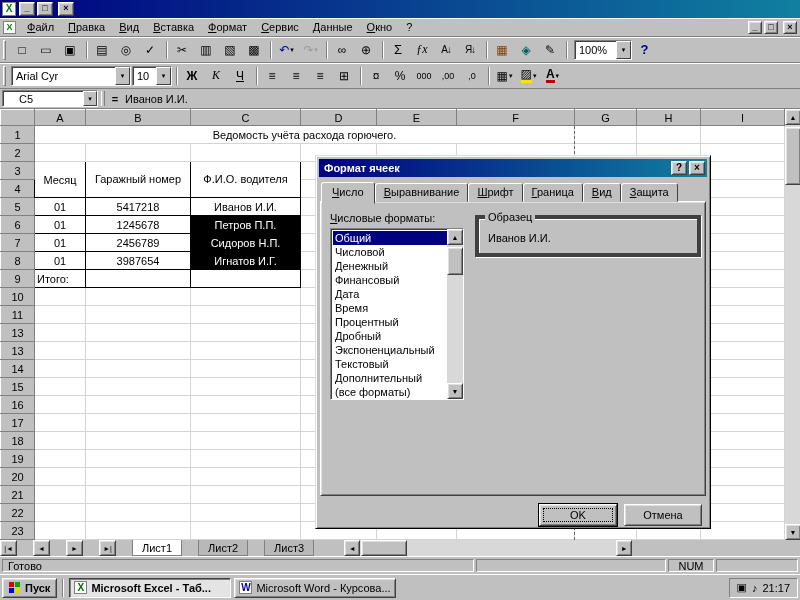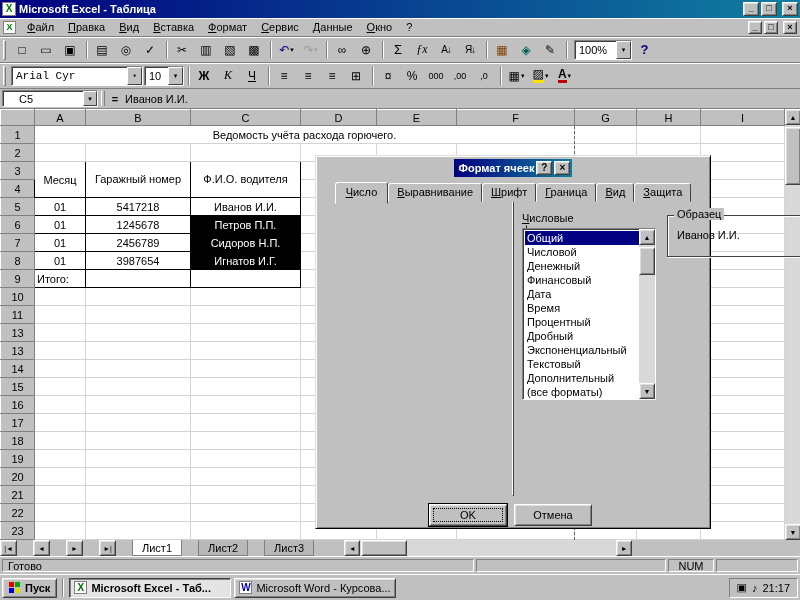--- a/index.html
+++ b/index.html
@@ -39,21 +39,21 @@
   [data-name="chart-icon"] { color:#804000; }
   [data-name="map-icon"] { color:#006060; }
   [data-name="bold-icon"] { font-weight:bold; }
   [data-name="italic-icon"] { font-style:italic; font-family:"Liberation Serif",serif; }
   [data-name="underline-icon"] { text-decoration:underline; }
   [data-name="comma-icon"],[data-name="increase-decimal-icon"],[data-name="decrease-decimal-icon"] { font-size:9px; }
   [data-name="fill-color-icon"] { border-bottom:3px solid #ffe000; line-height:11px; }
   [data-name="font-color-icon"] { border-bottom:3px solid #c00000; font-weight:bold; line-height:11px; }
   .combo { height:20px; background:#fff; border:1px solid; border-color:#808080 #fff #fff #808080; box-shadow:inset 1px 1px 0 #404040; display:flex; align-items:center; padding-left:4px; flex:none; }
   .combo .combo-arrow { margin-left:auto; width:15px; height:100%; background:#c0c0c0; border:1px solid; border-color:#fff #404040 #404040 #fff; display:flex; align-items:center; justify-content:center; font-size:7px; }
-  .combo.font { width:132px;font-family:Liberation Mono, monospace; } .combo.size { width:40px; } .combo.zoom { width:58px; margin-left:3px; }
+  .combo.font { width:120px; } .combo.size { width:40px; } .combo.zoom { width:58px; margin-left:3px; }
   .helpbtn { font-weight:bold; color:#000080; font-size:13px; }
 
   
   .formulabar { height:20px; flex:none; display:flex; align-items:center; background:#c0c0c0; border-bottom:1px solid #808080; padding:1px 2px; gap:3px; }
   .namebox { width:96px; height:17px; background:#fff; border:1px solid; border-color:#808080 #fff #fff #808080; box-shadow:inset 1px 1px 0 #404040; display:flex; align-items:center; padding-left:16px; flex:none; }
   .namebox .nb-arrow { margin-left:auto; width:14px; height:100%; background:#c0c0c0; border:1px solid; border-color:#fff #404040 #404040 #fff; display:flex; align-items:center; justify-content:center; font-size:7px; }
   .fb-sep { width:4px; height:15px; border-left:1px solid #fff; border-right:1px solid #808080; }
   .fb-eq { width:14px; text-align:center; font-weight:bold; }
   .fb-value { flex:1; white-space:nowrap; }
 
@@ -68,38 +68,38 @@
   .grid td.sel { background:#000; color:#fff; border-color:#000; }
   .grid td.wrap { white-space:normal; line-height:1.15; }
   .pagebreak { position:absolute; left:574px; top:17px; height:414px; width:0; border-left:1px dashed #666; pointer-events:none; z-index:1; }
   .vscroll { width:16px; display:flex; flex-direction:column; background:#d8d8d8; flex:none; }
   .vscroll.main { height:431px; }
   .scroll-btn { width:16px; height:16px; flex:none; background:#c0c0c0; border:1px solid; border-color:#fff #404040 #404040 #fff; box-shadow:inset 1px 1px 0 #dfdfdf, inset -1px -1px 0 #808080; font-size:7px; display:flex; align-items:center; justify-content:center; }
   .scroll-track { flex:1; position:relative; }
   .scroll-thumb { position:absolute; left:0; top:2px; width:16px; height:58px; background:#c0c0c0; border:1px solid; border-color:#fff #404040 #404040 #fff; box-shadow:inset 1px 1px 0 #dfdfdf, inset -1px -1px 0 #808080; }
 
   
-  .dialog { position:absolute; left:315px; top:46px; width:396px; height:374px; background:#c0c0c0; border:1px solid; border-color:#dfdfdf #000 #000 #dfdfdf; box-shadow:inset 1px 1px 0 #fff, inset -1px -1px 0 #808080; padding:3px; z-index:10; display:flex; flex-direction:column;align-items:center; }
+  .dialog { position:absolute; left:315px; top:46px; width:396px; height:374px; background:#c0c0c0; border:1px solid; border-color:#dfdfdf #000 #000 #dfdfdf; box-shadow:inset 1px 1px 0 #fff, inset -1px -1px 0 #808080; padding:3px; z-index:10; display:flex; flex-direction:column; }
   .dlg-titlebar { height:18px; flex:none; background:linear-gradient(90deg,#000080,#1080a0); color:#fff; display:flex; align-items:center; padding:0 2px 0 5px; font-weight:bold; }
   .dlg-title { flex:1; }
   .dlg-btn { width:16px; height:14px; background:#c0c0c0; border:1px solid; border-color:#fff #404040 #404040 #fff; box-shadow:inset 1px 1px 0 #dfdfdf, inset -1px -1px 0 #808080; color:#000; font-weight:bold; font-size:10px; line-height:12px; text-align:center; margin-left:2px; }
   .tabstrip { display:flex; align-items:flex-end; padding:5px 2px 0 2px; height:25px; flex:none; position:relative; z-index:2; }
   .dtab { display:inline-block; padding:2px 8px 3px; background:#c0c0c0; border:1px solid; border-color:#fff #404040 transparent #fff; border-radius:3px 3px 0 0; white-space:nowrap; }
   .dtab::first-letter { text-decoration:underline; }
   .dtab.active { padding:3px 10px 5px; margin-bottom:-2px; position:relative; z-index:3; }
   .tabpage { height:295px; flex:none; margin:-1px 1px 0 1px; border:1px solid; border-color:#fff #404040 #404040 #fff; box-shadow:inset 1px 1px 0 #dfdfdf, inset -1px -1px 0 #808080; position:relative; background:#c0c0c0; }
   .list-label { position:absolute; left:9px; top:10px; }
   .list-label::first-letter { text-decoration:underline; }
   .listbox { position:absolute; left:9px; top:26px; width:134px; height:172px; background:#fff; border:1px solid; border-color:#808080 #fff #fff #808080; box-shadow:inset 1px 1px 0 #404040; display:flex; }
   .list-items { flex:1; padding:2px 0 0 2px; overflow:hidden; }
   .list-item { height:14px; line-height:14px; padding:0 2px; white-space:nowrap; overflow:hidden; }
   .list-item.selected { background:#000080; color:#fff; }
   .listbox .vscroll { background:#d8d8d8; }
   .listbox .scroll-thumb { height:28px; }
-  .groupbox { position:absolute; left:154px; top:13px; width:226px; height:42px; border:1px solid #404040; box-shadow:inset 1px 1px 0 #fff, 1px 1px 0 #fff; }
+  .groupbox { position:absolute; left:154px; top:13px; width:226px; height:42px; border:4px solid #404040; box-shadow:inset 1px 1px 0 #fff, 1px 1px 0 #fff; }
   .legend { position:absolute; top:-8px; left:6px; background:#c0c0c0; padding:0 3px; }
   .sample-value { padding:13px 0 0 9px; }
   .dlg-desc { position:absolute; left:154px; top:82px; width:226px; line-height:13px; }
   .dlg-buttons { display:flex; justify-content:flex-end; gap:7px; padding:8px 5px 0 0; }
   .btn { width:78px; height:22px; background:#c0c0c0; border:1px solid; border-color:#fff #404040 #404040 #fff; box-shadow:inset 1px 1px 0 #dfdfdf, inset -1px -1px 0 #808080; font:11px "Liberation Sans",sans-serif; }
   .btn.default { box-shadow:inset 1px 1px 0 #dfdfdf, inset -1px -1px 0 #808080, 0 0 0 1px #000; outline:1px dotted #000; outline-offset:-5px; }
 
   
   .tabsrow { height:16px; flex:none; display:flex; align-items:stretch; background:#c0c0c0;gap:16px; }
   .nav-btn { width:17px; background:#c0c0c0; border:1px solid; border-color:#fff #404040 #404040 #fff; box-shadow:inset 1px 1px 0 #dfdfdf, inset -1px -1px 0 #808080; font-size:7px; display:flex; align-items:center; justify-content:center; flex:none; }
@@ -131,21 +131,20 @@
   .tray { margin-left:auto; height:20px; border:1px solid; border-color:#808080 #fff #fff #808080; display:flex; align-items:center; gap:5px; padding:0 7px; flex:none; }
   .tray-icon { font-size:11px; }
 </style>
 </head>
 <body>
 
 <div class="screen" data-name="desktop">
 
   <div class="titlebar" data-name="window-titlebar">
     <span class="appicon" data-name="excel-app-icon">X</span>
-    <span class="title" data-name="window-title">Microsoft Excel - Таблица</span>
     <span class="win-btns">
       <span class="wbtn" data-name="minimize-button">_</span>
       <span class="wbtn" data-name="maximize-button">□</span>
       <span class="wbtn gap" data-name="close-button">×</span>
     </span>
   </div>
 
   <div class="menubar" data-name="menu-bar">
     <span class="doc-icon" data-name="workbook-icon">X</span>
     <span class="repeat">

